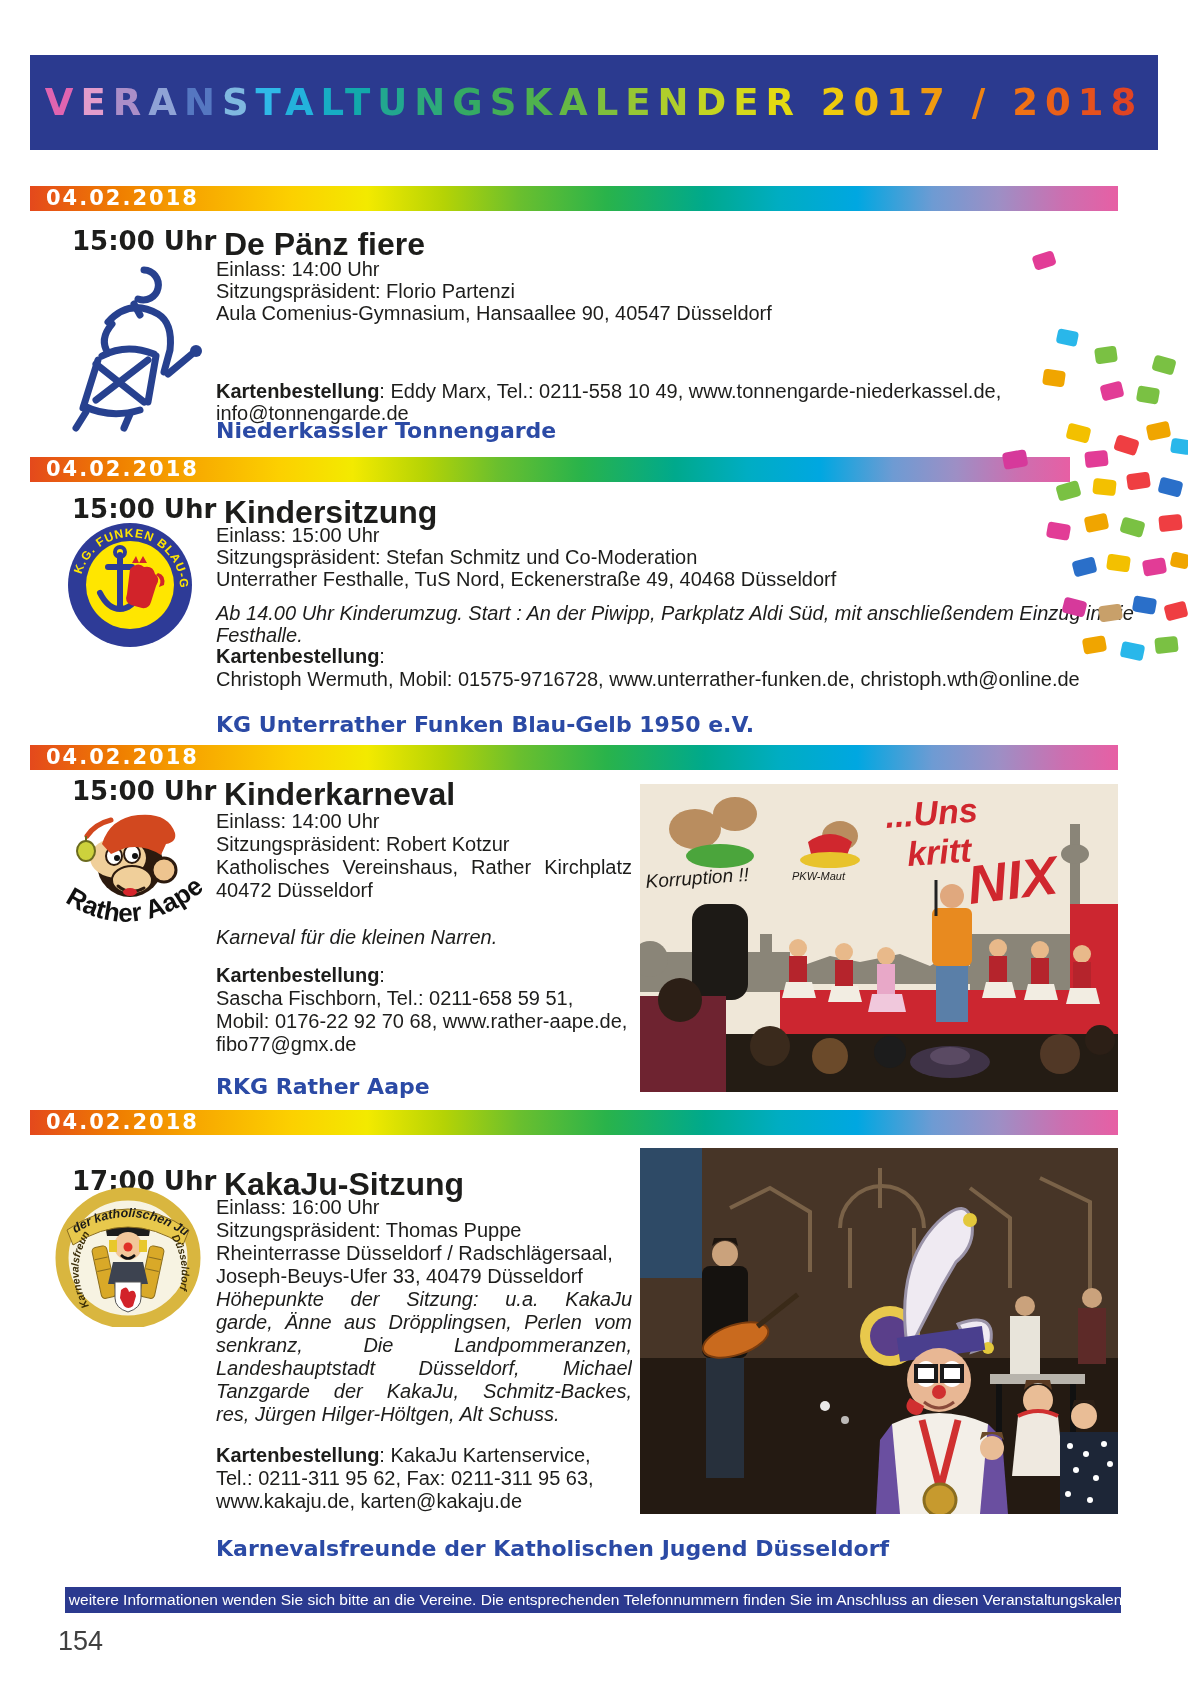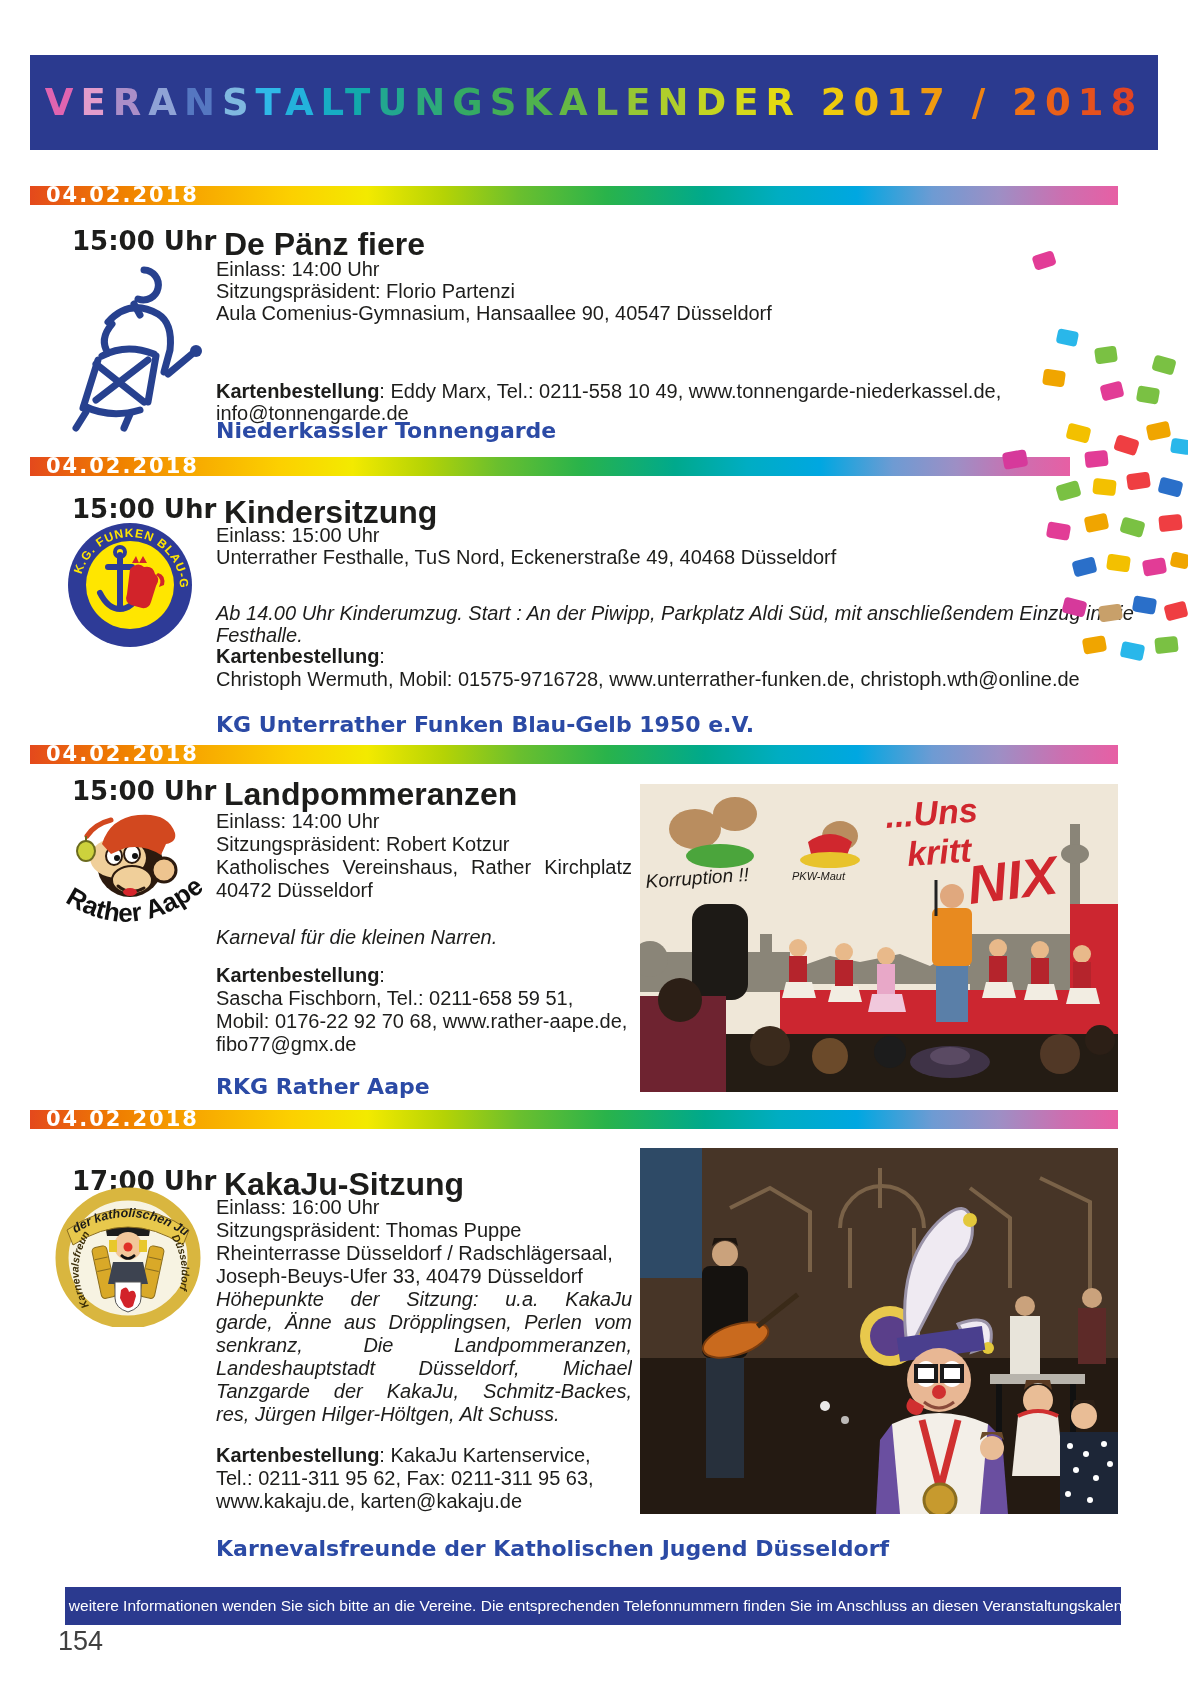--- a/index.html
+++ b/index.html
@@ -3,36 +3,36 @@
 <meta charset="utf-8">
 <style>
   html,body{margin:0;padding:0;background:#fff;}
   .page{position:relative;width:1188px;height:1684px;background:#fff;overflow:hidden;
         font-family:"Liberation Sans",sans-serif;color:#1d1d1b;}
   .abs{position:absolute;}
   .header-bar{left:30px;top:55px;width:1128px;height:95px;background:#2b3a8f;
               display:flex;align-items:center;justify-content:center;}
   .header-title{font-family:"DejaVu Sans",sans-serif;font-weight:bold;font-size:37px;
                 letter-spacing:7px;white-space:nowrap;}
-  .date-bar{left:30px;width:1088px;height:19px;display:flex;align-items:center;}
+  .date-bar{left:30px;width:1088px;height:25px;display:flex;align-items:center;}
   .date-text{color:#fff;font-family:"DejaVu Sans",sans-serif;font-weight:bold;
              font-size:21px;letter-spacing:2px;padding-left:16px;line-height:25px;}
   .time{left:72px;font-family:"DejaVu Sans",sans-serif;font-weight:bold;font-size:26px;white-space:nowrap;text-align:center;}
   .title{left:224px;font-family:Liberation Sans, sans-serif;font-weight:bold;font-size:32px;white-space:nowrap;}
   .body{left:216px;font-size:20px;line-height:22px;}
   .lh23{line-height:23px;}
   .wide{width:950px;}
   .narrow{width:416px;}
   .it{font-style:italic;}
   .b{font-weight:bold;}
   .just{text-align:justify;height:23px;overflow:hidden;}
   .just::after{content:"";display:inline-block;width:100%;}
   .org{left:216px;color:#2b4aa5;font-family:"DejaVu Sans",sans-serif;font-weight:bold;
        font-size:22px;white-space:nowrap;}
-  .footer-bar{left:65px;top:1587px;width:1056px;height:38px;background:#2b3a8f;
+  .footer-bar{left:65px;top:1587px;width:1056px;height:26px;background:#2b3a8f;
               display:flex;align-items:center;justify-content:center;}
   .footer-text{color:#fff;font-size:15.5px;white-space:nowrap;}
   .page-num{left:58px;top:1626px;font-size:27px;color:#404040;}
   svg text{font-family:"Liberation Sans",sans-serif;}
 </style>
 </head>
 <body>
 
 <div class="page">
 
@@ -76,20 +76,21 @@
     </svg>
   </div>
 
   <div class="abs date-bar" style="top: 457px; width: 1040px; background: linear-gradient(90deg, rgb(228, 73, 28) 0%, rgb(239, 125, 0) 8%, rgb(247, 166, 0) 15%, rgb(252, 208, 0) 24%, rgb(243, 234, 0) 31%, rgb(181, 211, 5) 38%, rgb(106, 191, 46) 45%, rgb(41, 179, 75) 53%, rgb(0, 169, 140) 62%, rgb(0, 173, 195) 69%, rgb(0, 167, 225) 76%, rgb(110, 155, 211) 83%, rgb(157, 143, 197) 89%, rgb(204, 111, 176) 95%, rgb(231, 95, 164) 100%);">
     <span class="date-text">04.02.2018</span>
   </div>
   <div class="abs time" style="top:494px;">15:00 Uhr</div>
   <div class="abs title" style="top:494px;text-align:center;">Kindersitzung</div>
   <div class="abs body wide" style="top:524px;">
     <div>Einlass: 15:00 Uhr</div>
+    <div>Sitzungspräsident: Stefan Schmitz und Co-Moderation</div>
     <div>Unterrather Festhalle, TuS Nord, Eckenerstraße 49, 40468 Düsseldorf</div>
   </div>
   <div class="abs body wide it" style="top:602px;">Ab 14.00 Uhr Kinderumzug. Start : An der Piwipp, Parkplatz Aldi Süd, mit anschließendem Einzug in die Festhalle.</div>
   <div class="abs body wide lh23" style="top:645px;">
     <div><span class="b">Kartenbestellung</span><span>:</span></div>
     <div>Christoph Wermuth, Mobil: 01575-9716728, www.unterrather-funken.de, christoph.wth@online.de</div>
   </div>
   <div class="abs org" style="top:712px;">KG Unterrather Funken Blau-Gelb 1950 e.V.</div>
 
   <div class="abs" style="left:66px;top:521px;">
@@ -117,21 +118,21 @@
         <path d="M64 48 q8 -8 14 -2 q9 -2 11 7 q6 4 1 12 l-5 16 q-2 7 -9 6 l-11 -3 q-7 -3 -4 -11 z"></path>
         <path d="M92 52 q8 2 6 12 l-5 2 q4 -8 -3 -12 z"></path>
       </g>
     </svg>
   </div>
 
   <div class="abs date-bar" style="top: 745px; background: linear-gradient(90deg, rgb(228, 73, 28) 0%, rgb(239, 125, 0) 8%, rgb(247, 166, 0) 15%, rgb(252, 208, 0) 24%, rgb(243, 234, 0) 31%, rgb(181, 211, 5) 38%, rgb(106, 191, 46) 45%, rgb(41, 179, 75) 53%, rgb(0, 169, 140) 62%, rgb(0, 173, 195) 69%, rgb(0, 167, 225) 76%, rgb(110, 155, 211) 83%, rgb(157, 143, 197) 89%, rgb(204, 111, 176) 95%, rgb(231, 95, 164) 100%);">
     <span class="date-text">04.02.2018</span>
   </div>
   <div class="abs time" style="top:776px;">15:00 Uhr</div>
-  <div class="abs title" style="top:776px;">Landpommeranzen</div>
+  <div class="abs title" style="top:776px;">Kinderkarneval</div>
   <div class="abs body narrow lh23" style="top:810px;">
     <div>Einlass: 14:00 Uhr</div>
     <div>Sitzungspräsident: Robert Kotzur</div>
     <div class="just">Katholisches Vereinshaus, Rather Kirchplatz 16,</div>
     <div>40472 Düsseldorf</div>
   </div>
   <div class="abs body narrow it" style="top:926px;">Karneval für die kleinen Narren.</div>
   <div class="abs body narrow lh23" style="top:964px;">
     <div><span class="b">Kartenbestellung</span><span>:</span></div>
     <div>Sascha Fischborn, Tel.: 0211-658 59 51,</div>

